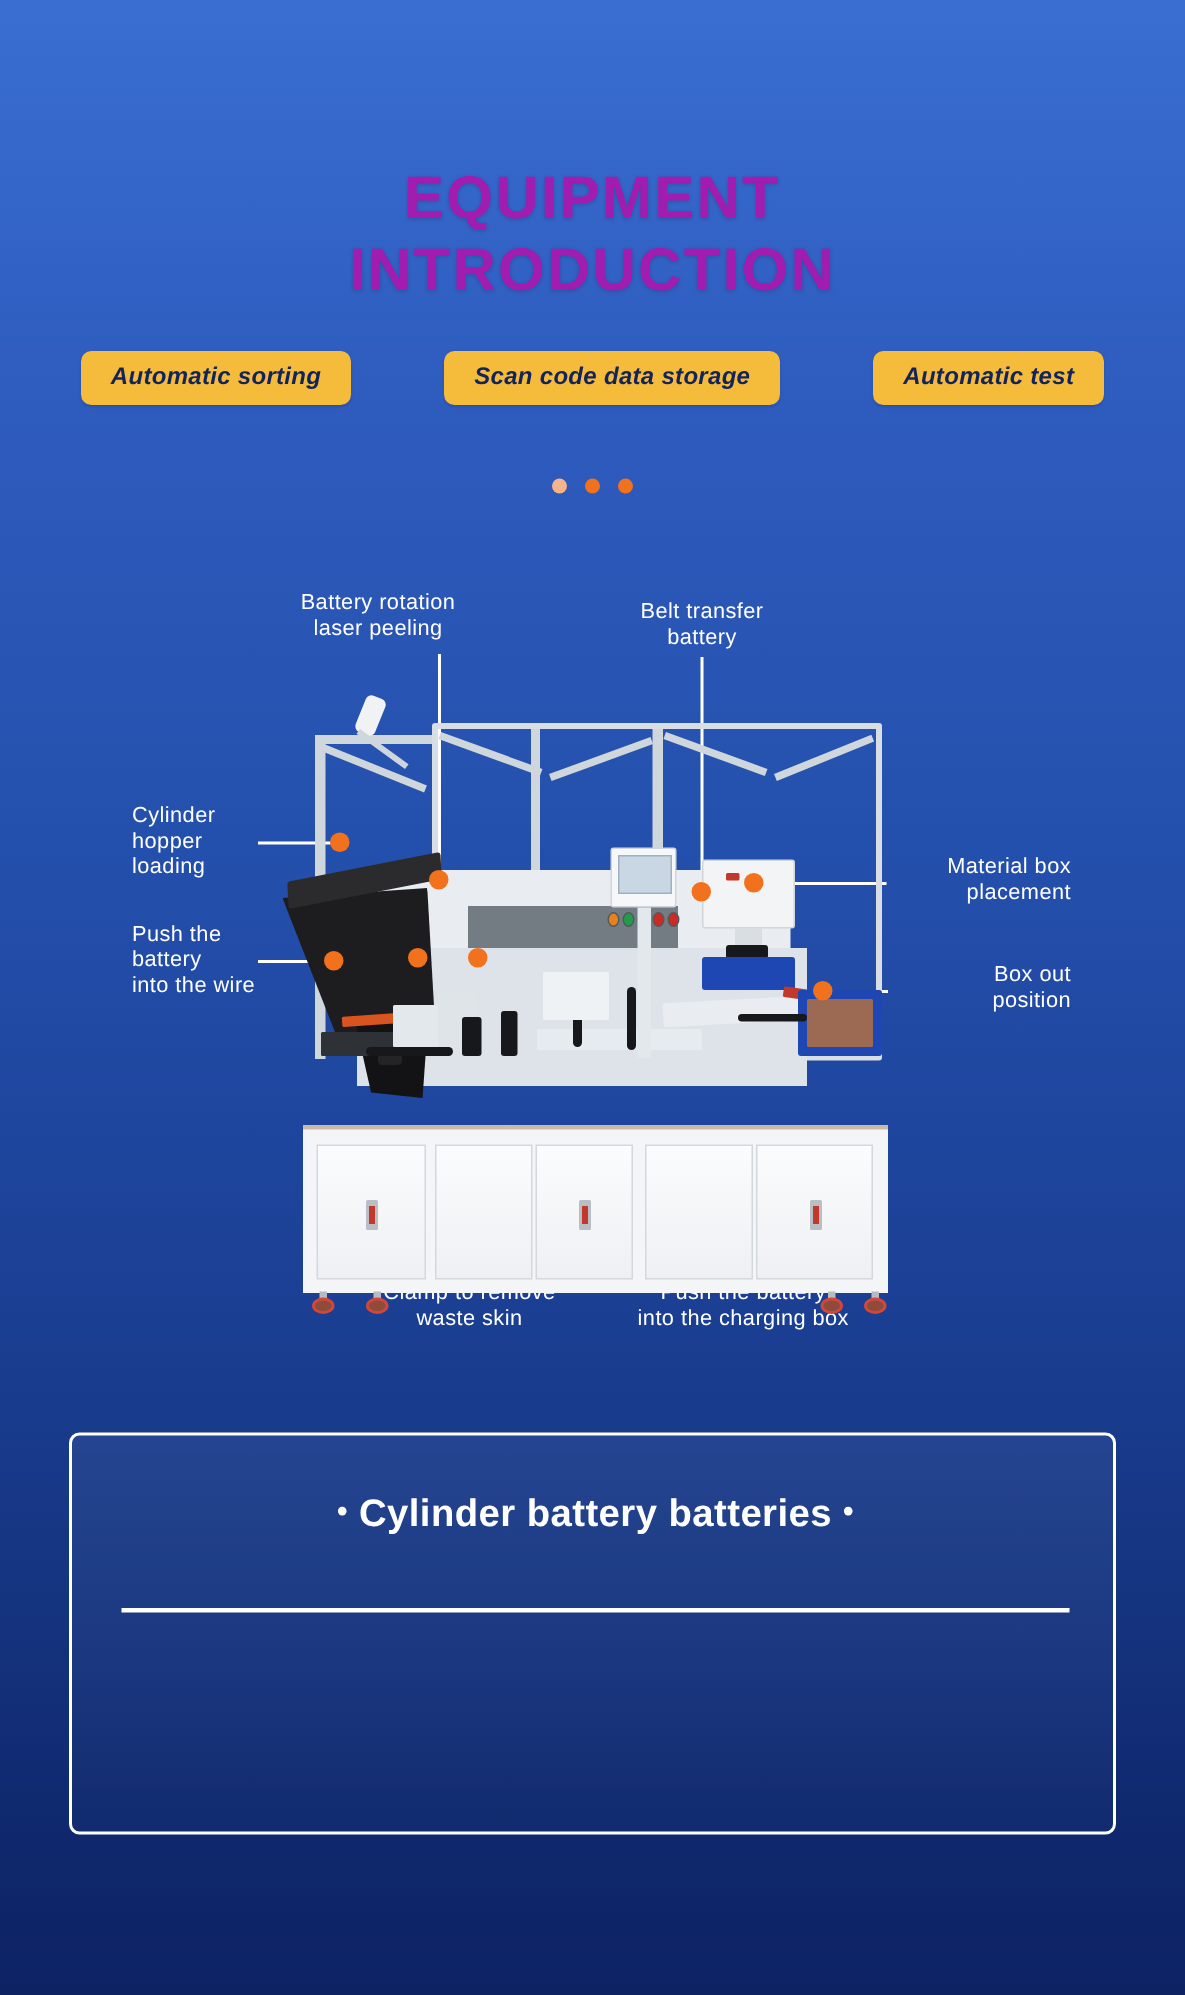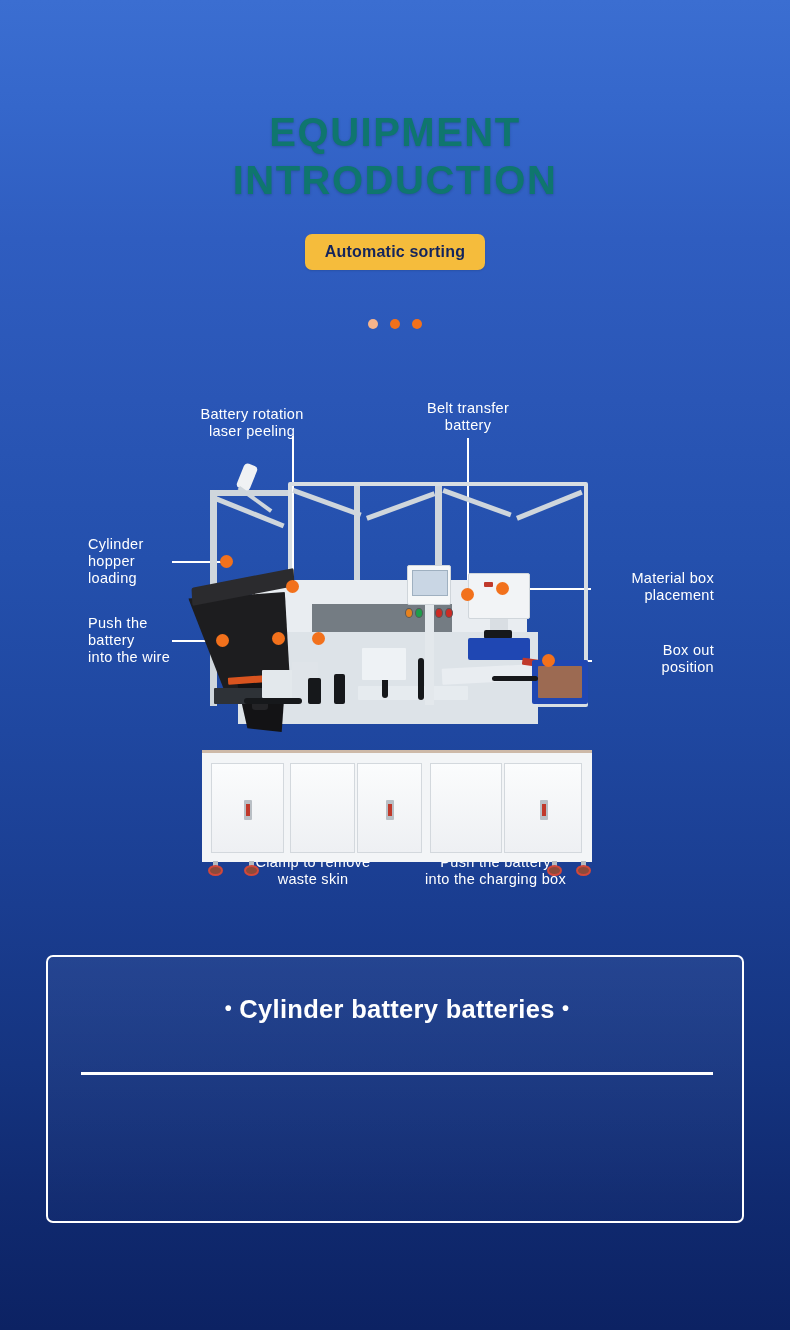--- a/index.html
+++ b/index.html
@@ -25,37 +25,38 @@
   }
 
   
   .header {
     position: absolute;
     left: 0; top: 108px;
     width: 790px;
     text-align: center;
   }
   .title-line {
-    color: #0f766e;
+    color: #a21caf;
     font-weight: bold;
     font-size: 40px;
     letter-spacing: 1.5px;
     line-height: 48px;
     text-shadow: 0 1px 3px rgba(0,0,0,0.18);
   }
 
   
   .chips {
     position: absolute;
     left: 0; top: 234px;
     width: 790px;
     display: flex;
     justify-content: center;
     align-items: flex-start;
     gap: 62px;
+    font-style: italic;
   }
   .chip {
     background: #F5BC3C;
     color: #13245c;
     font-size: 16px;
     font-weight: bold;
     line-height: 21px;
     text-align: center;
     border-radius: 7px;
     padding: 7px 20px 8px 20px;
@@ -298,20 +299,24 @@
 <body>
 
 <div class="header">
   <div class="title-line">EQUIPMENT</div>
   <div class="title-line">INTRODUCTION</div>
 </div>
 
 <div class="chips">
   <div class="chip">Automatic
 sorting</div>
+  <div class="chip">Scan code
+data storage</div>
+  <div class="chip">Automatic
+test</div>
 </div>
 
 <div class="dots">
   <span class="dot" style="background:#F6B48B"></span>
   <span class="dot" style="background:#F2711C"></span>
   <span class="dot" style="background:#F2711C"></span>
 </div>
 
 <div class="diagram">
 
@@ -403,21 +408,21 @@
         <div class="stem"></div>
           <div class="wheel"></div>
       </div>
       <div class="caster" style="left:374px;">
         <div class="stem"></div>
           <div class="wheel"></div>
       </div>
     </div>
   </div>
 
-  <div class="callout-label" style="left:172px; top:26px; width:160px; text-align:center;">Battery rotation
+  <div class="callout-label" style="left:172px; top:14px; width:160px; text-align:center;">Battery rotation
 laser peeling</div>
   <div class="callout-line" style="left:292px; top:56px; width:2px; height:150px;"></div>
   <div class="hotspot" style="left:286px; top:200px;"></div>
 
   <div class="callout-label" style="left:398px; top:20px; width:140px; text-align:center;">Belt transfer
 battery</div>
   <div class="callout-line" style="left:467px; top:58px; width:2px; height:155px;"></div>
   <div class="hotspot" style="left:461px; top:208px;"></div>
 
   <div class="callout-label" style="left:88px; top:156px; width:82px; text-align:left;">Cylinder

